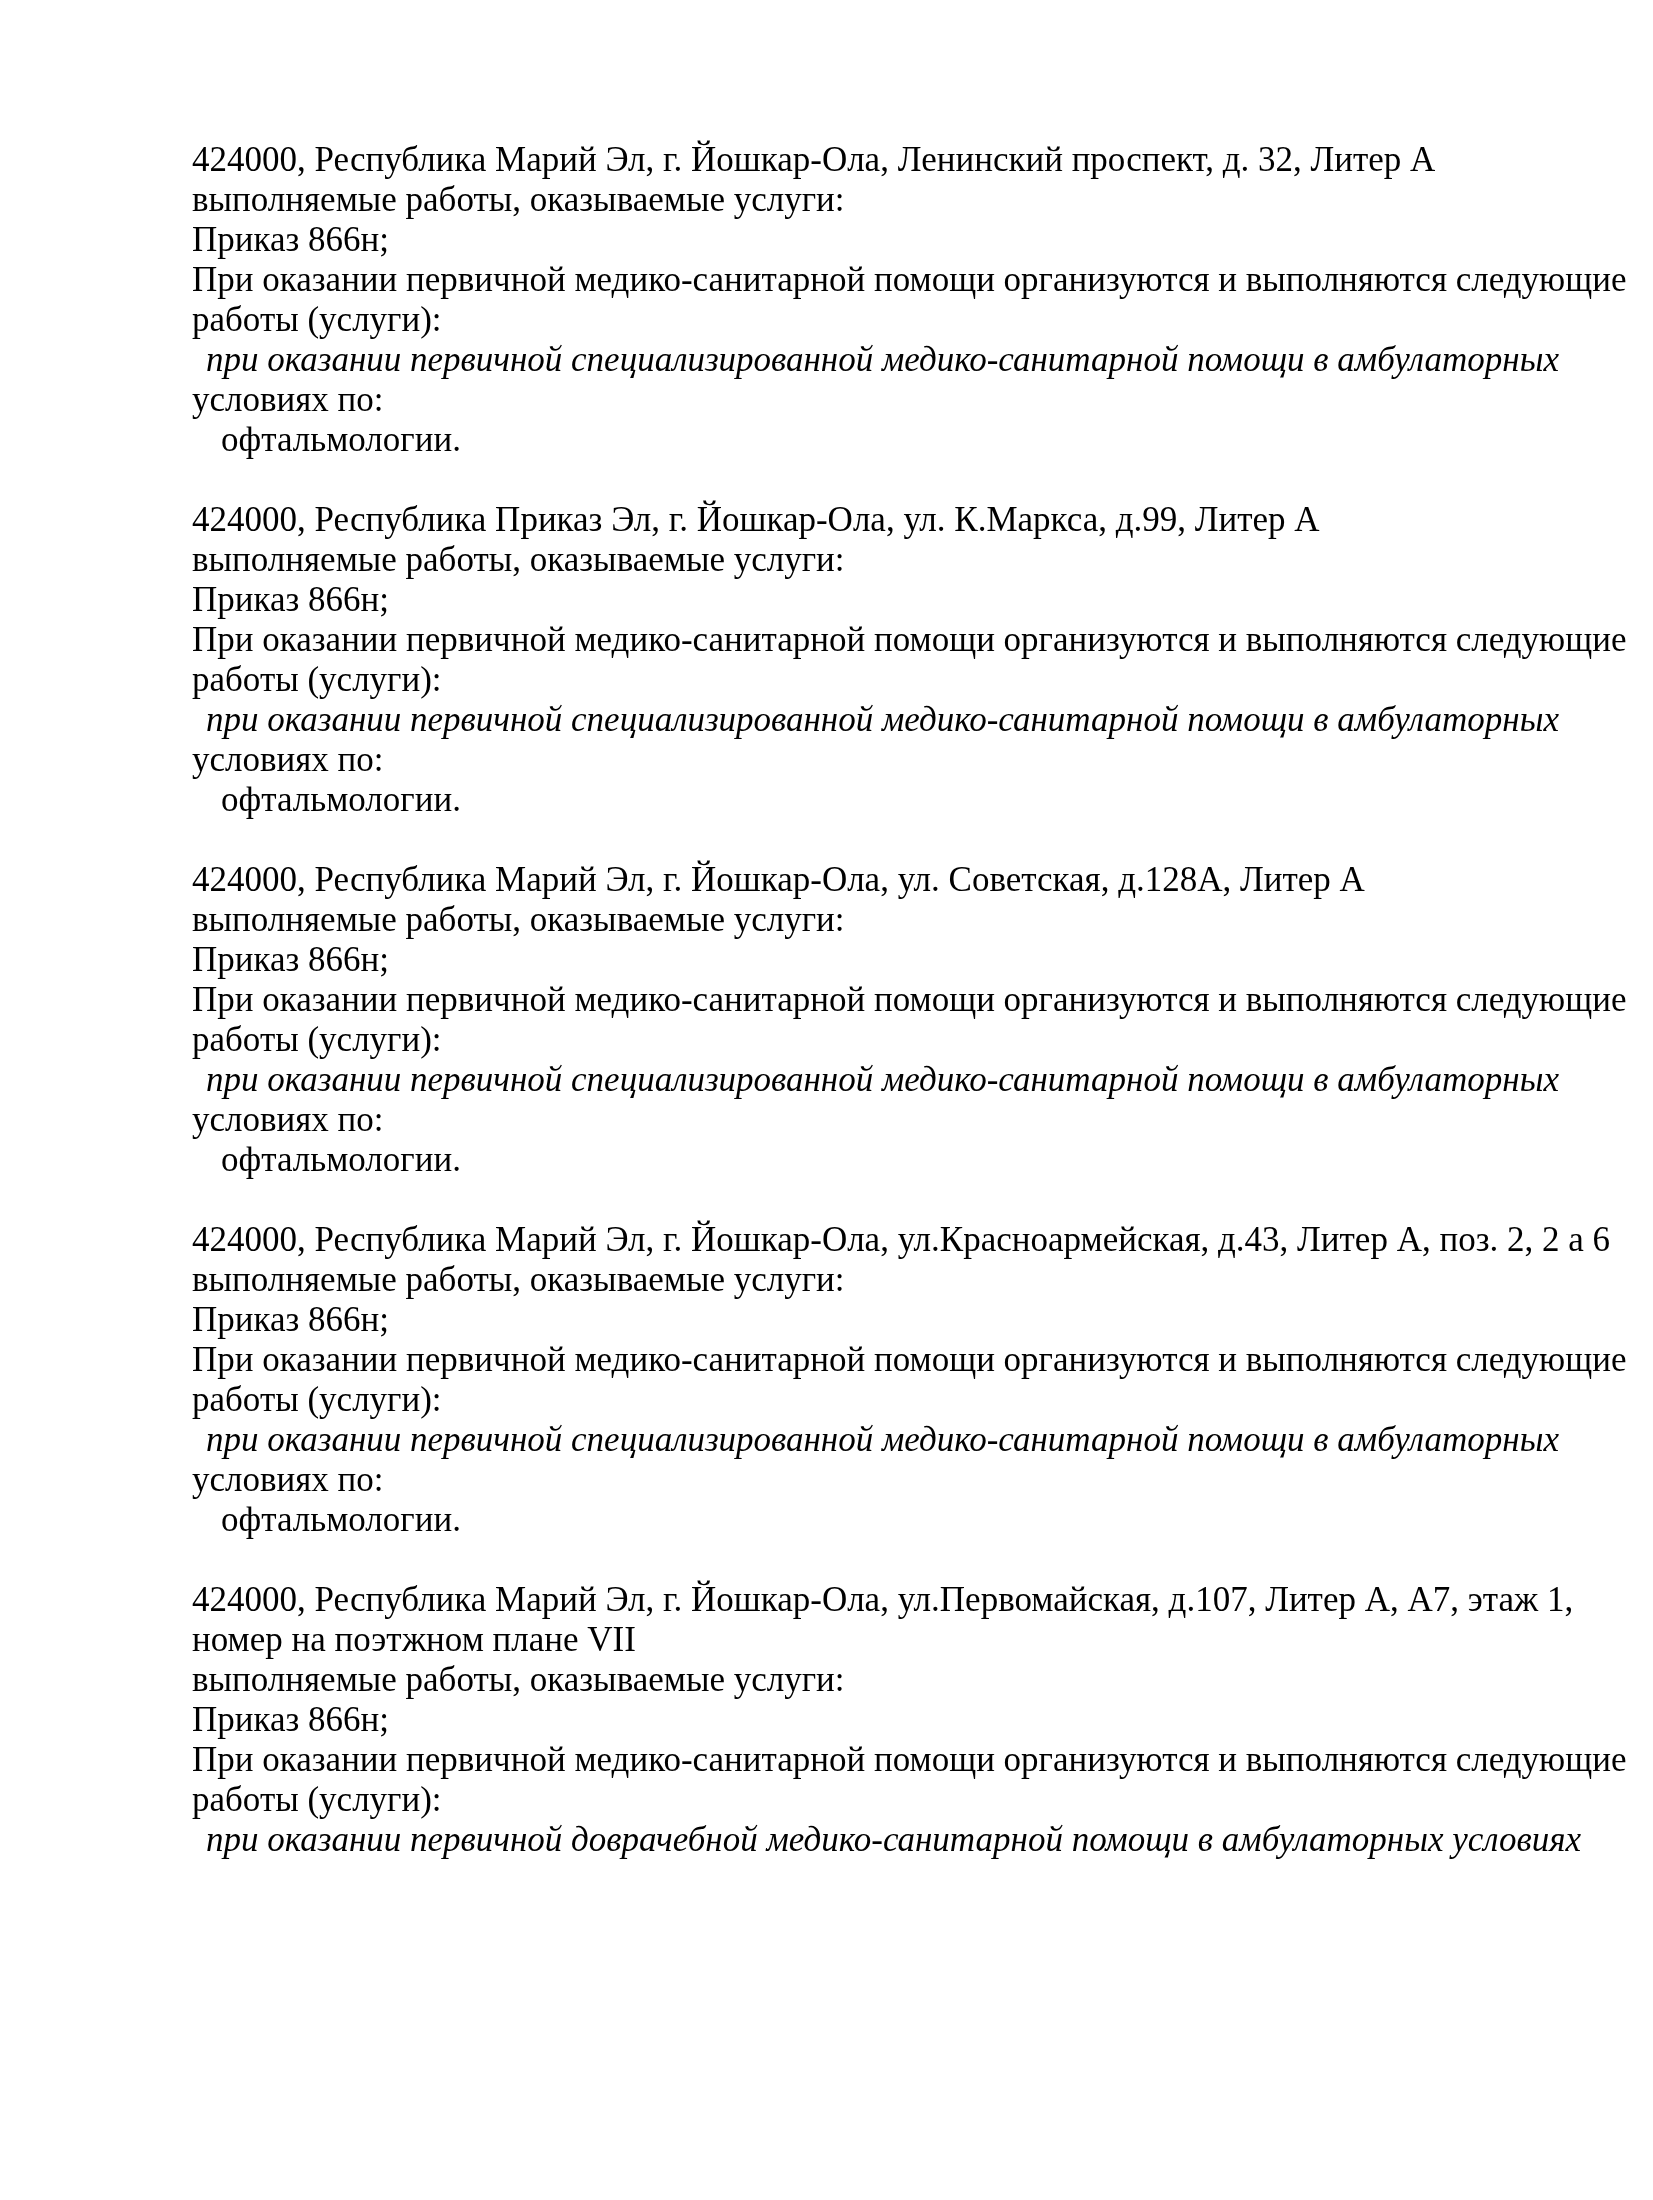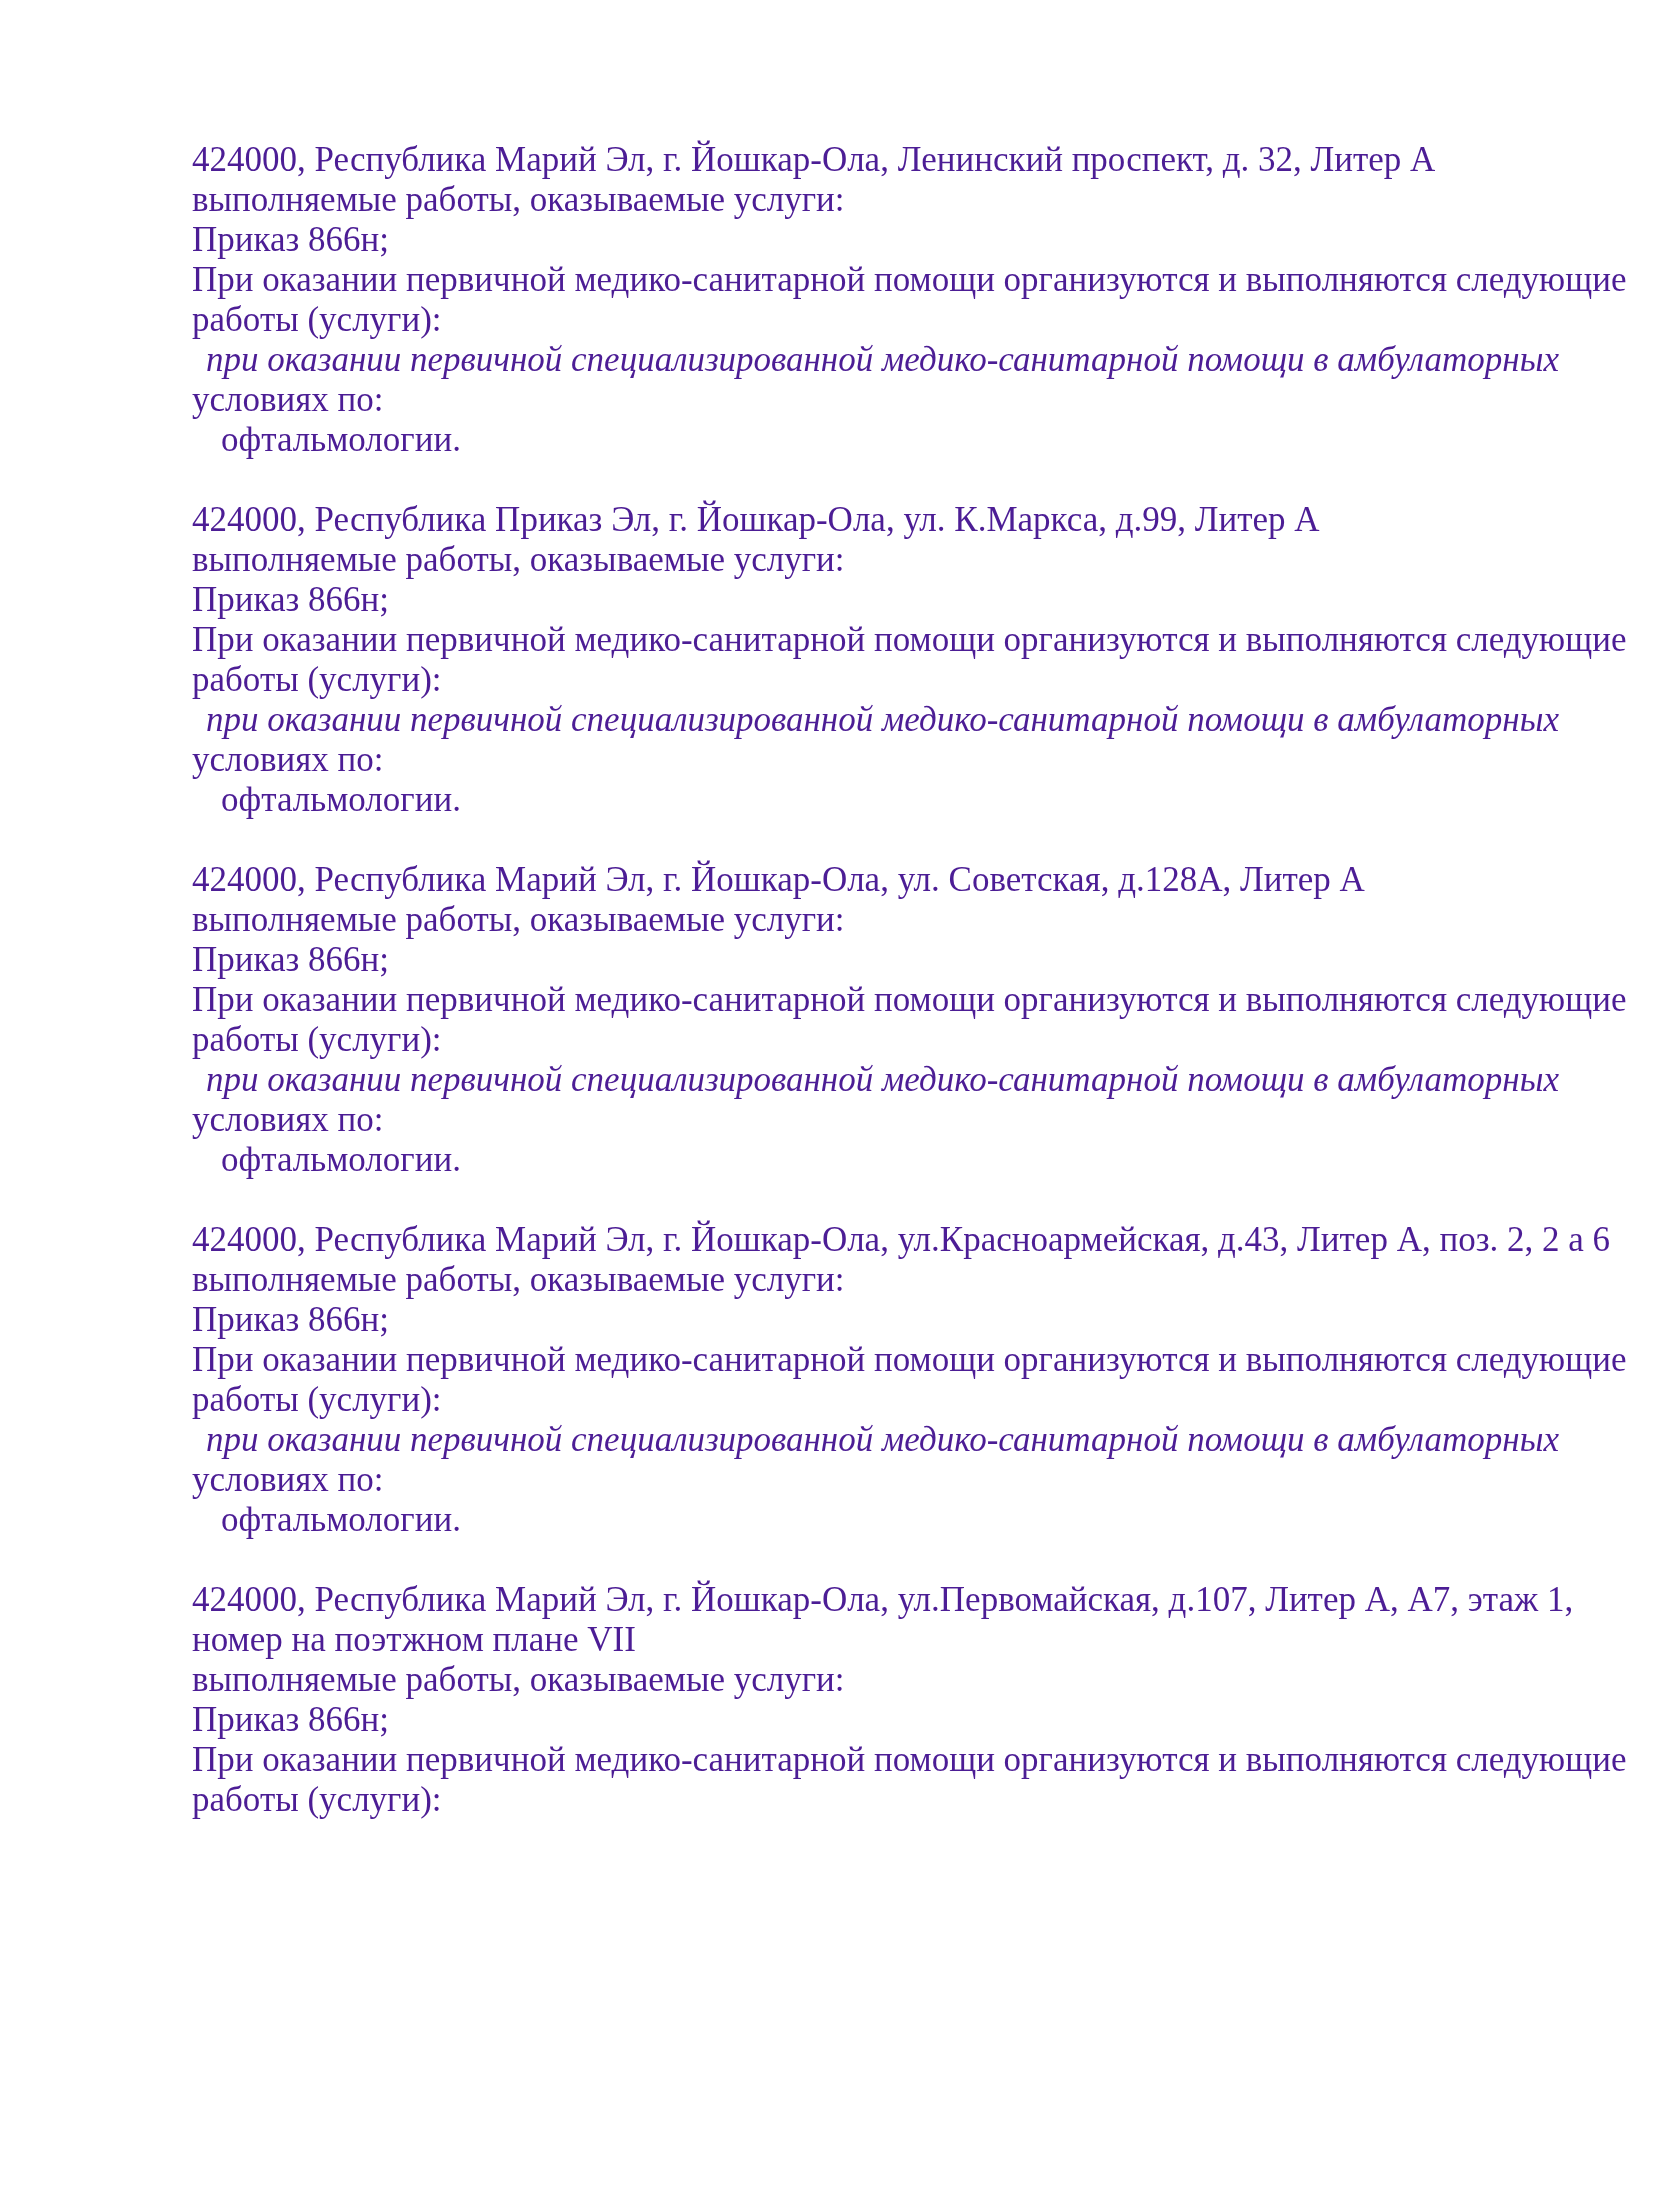--- a/index.html
+++ b/index.html
@@ -33,21 +33,21 @@
     height: 40px;
   }
   .indent-0 { padding-left: 0; }
   .indent-1 { padding-left: 14px; font-style: italic; }
   .indent-2 { padding-left: 29px; }
 </style>
 </head>
 <body>
 
 <div class="page">
-  <main class="doc-body" id="doc-body" style="color: #4c1d95;">
+  <main class="doc-body" id="doc-body" style="color: #000000;">
       <section class="section">
         <div class="line indent-0">424000, Республика Марий Эл, г. Йошкар-Ола, Ленинский проспект, д. 32, Литер А</div>
         <div class="line indent-0">выполняемые работы, оказываемые услуги:</div>
         <div class="line indent-0">Приказ 866н;</div>
         <div class="line indent-0">При оказании первичной медико-санитарной помощи организуются и выполняются следующие</div>
         <div class="line indent-0">работы (услуги):</div>
         <div class="line indent-1">при оказании первичной специализированной медико-санитарной помощи в амбулаторных</div>
         <div class="line indent-0">условиях по:</div>
         <div class="line indent-2">офтальмологии.</div>
       </section>
@@ -81,15 +81,16 @@
         <div class="line indent-0">условиях по:</div>
         <div class="line indent-2">офтальмологии.</div>
       </section>
       <section class="section">
         <div class="line indent-0">424000, Республика Марий Эл, г. Йошкар-Ола, ул.Первомайская, д.107, Литер А, А7, этаж 1,</div>
         <div class="line indent-0">номер на поэтжном плане VII</div>
         <div class="line indent-0">выполняемые работы, оказываемые услуги:</div>
         <div class="line indent-0">Приказ 866н;</div>
         <div class="line indent-0">При оказании первичной медико-санитарной помощи организуются и выполняются следующие</div>
         <div class="line indent-0">работы (услуги):</div>
+        <div class="line indent-1">при оказании первичной доврачебной медико-санитарной помощи в амбулаторных условиях</div>
       </section>
     </main>
 </div>
 
 </body></html>

